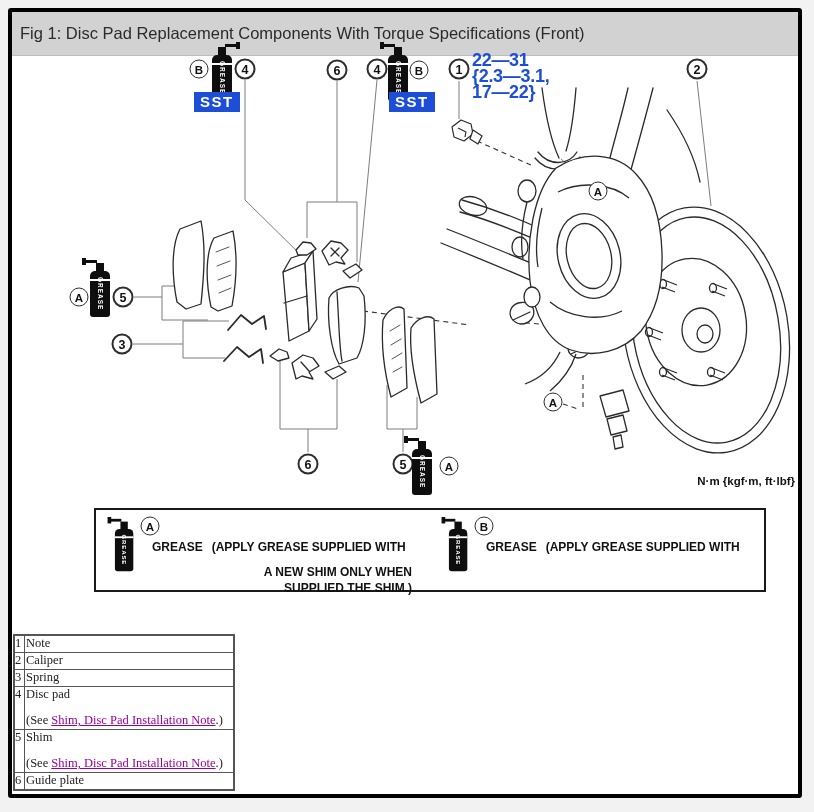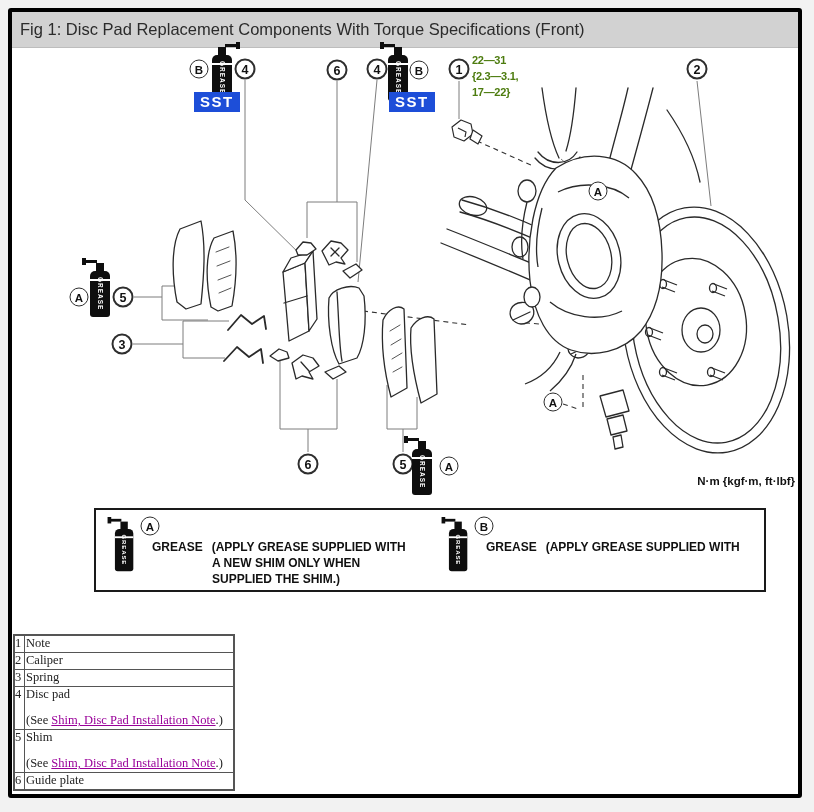--- a/index.html
+++ b/index.html
@@ -8,21 +8,21 @@
     background:#f2f2f2;
     font-family:"Liberation Sans",sans-serif;
     -webkit-font-smoothing:antialiased;
   }
   .frame{
     position:absolute;left:8px;top:8px;width:794px;height:790px;
     box-sizing:border-box;border:4px solid #000;border-radius:3px;
     background:#fff;z-index:0;
   }
   .titlebar{
-    position:absolute;left:0;top:0;right:0;height:36px;
+    position:absolute;left:0;top:0;right:0;height:44px;
     background:#d2d2d2;border-bottom:1px solid #bdbdbd;
     display:flex;align-items:center;padding-left:8px;box-sizing:border-box;
     font-size:16.5px;color:#2b2b2b;letter-spacing:0;
   }
   .art{position:absolute;left:0;top:0;width:814px;height:812px;z-index:1;pointer-events:none;}
 
   
   .co{
     position:absolute;width:21px;height:21px;box-sizing:border-box;
     border:2px solid #2e2e2e;border-radius:50%;background:#fff;
@@ -51,42 +51,42 @@
     color:#fff;letter-spacing:1px;user-select:none;
   }
 
   .sst{
     position:absolute;z-index:3;background:#1d4ed8;color:#fff;
     font-weight:bold;font-size:15px;letter-spacing:1.5px;
     padding:1px 6px 2px 6px;
   }
   .torque{
     position:absolute;left:472px;top:52px;z-index:3;
-    font-weight:bold;font-size:11px;line-height:16px;color:#4d7c0f;
+    font-weight:bold;font-size:18px;line-height:16px;color:#1d4ed8;
     letter-spacing:-0.3px;
   }
   .units{
     position:absolute;right:19px;top:475px;z-index:3;
     font-weight:bold;font-size:11.5px;color:#111;
   }
 
   
   .legend{
     position:absolute;left:94px;top:508px;width:672px;height:84px;
     box-sizing:border-box;border:2px solid #1a1a1a;background:#fff;z-index:2;
   }
   .l-entry{position:absolute;top:0;height:100%;}
   .l-entry .can{transform:scale(0.92);transform-origin:top left;}
   .l-text{
     position:absolute;left:40px;top:29px;
     font-weight:bold;font-size:12px;line-height:16px;color:#111;
     white-space:nowrap;
   }
   .l-line1{display:flex;gap:9px;}
-  .l-note-rest{margin-left:60px;width:200px;text-align:left;white-space:normal;}
+  .l-note-rest{margin-left:60px;width:200px;text-align:right;white-space:normal;margin-top:9px;}
 
   
   .parts{
     position:absolute;left:13px;top:634px;z-index:2;
     border-collapse:collapse;background:#fff;
     font-family:"Liberation Serif",serif;font-size:12.5px;color:#222;
     border:2px solid #555;
   }
   .parts td{
     border:1px solid #555;padding:0 2px 1px 1px;vertical-align:top;

